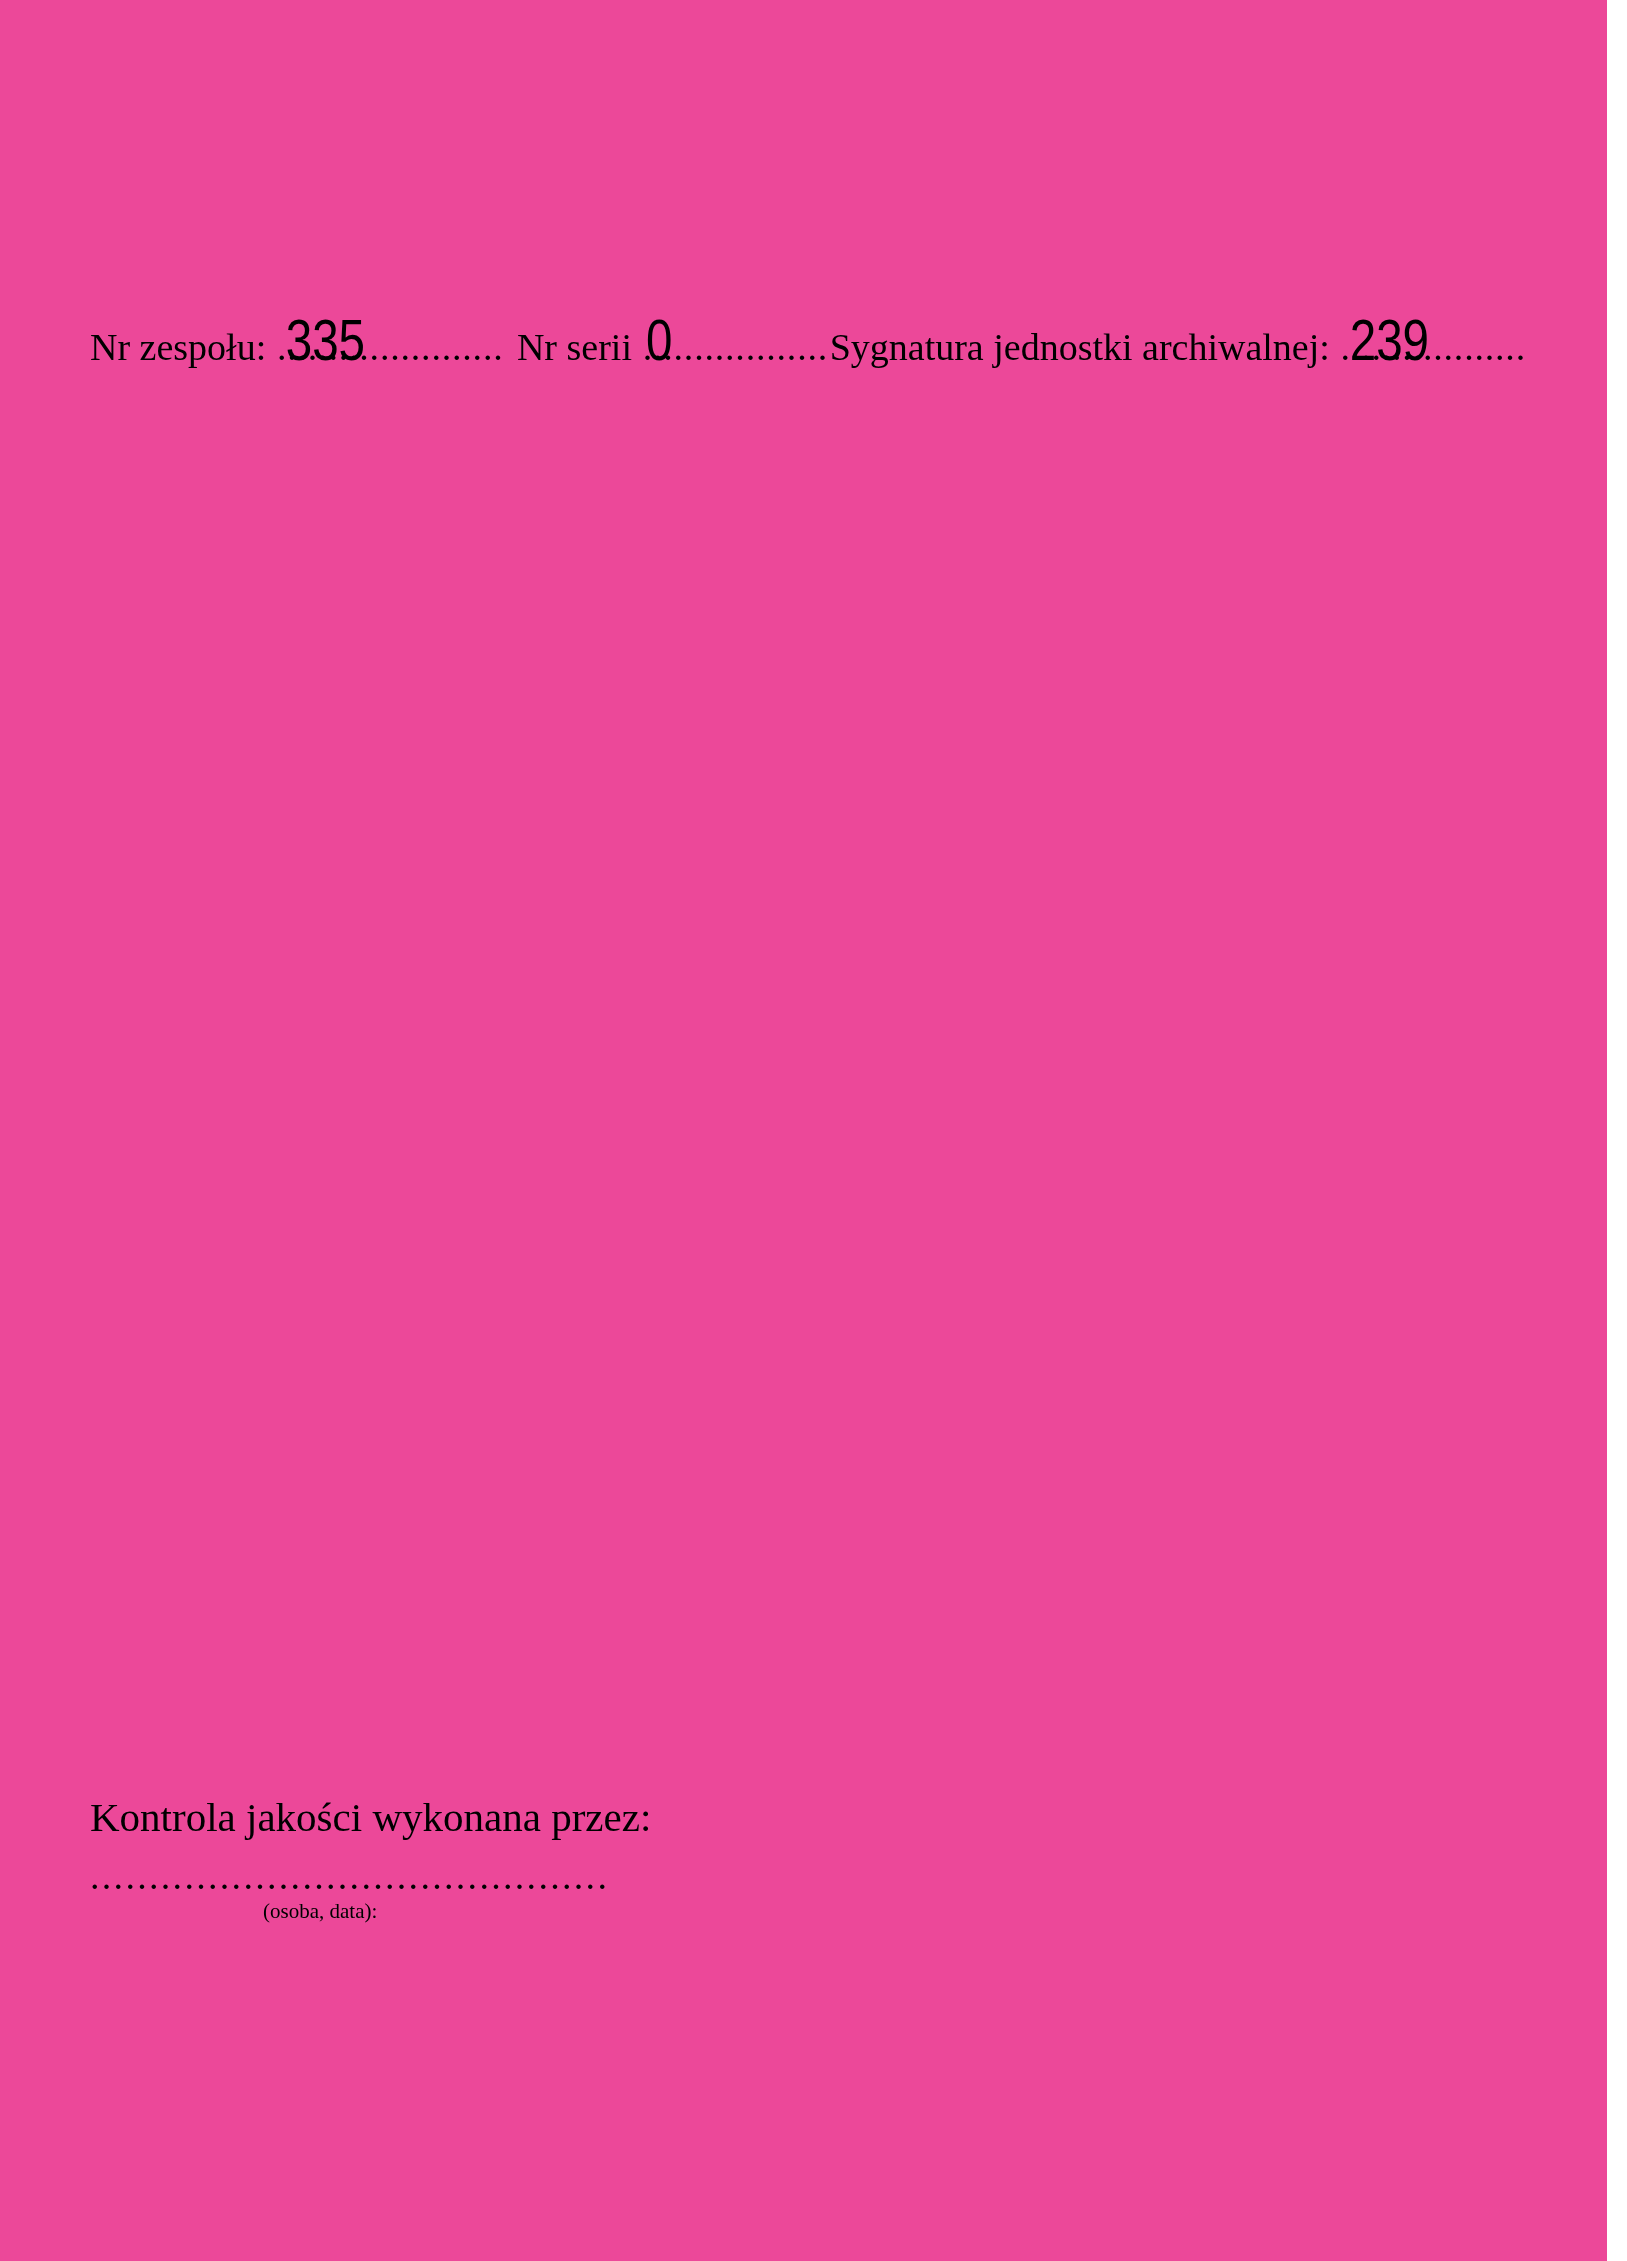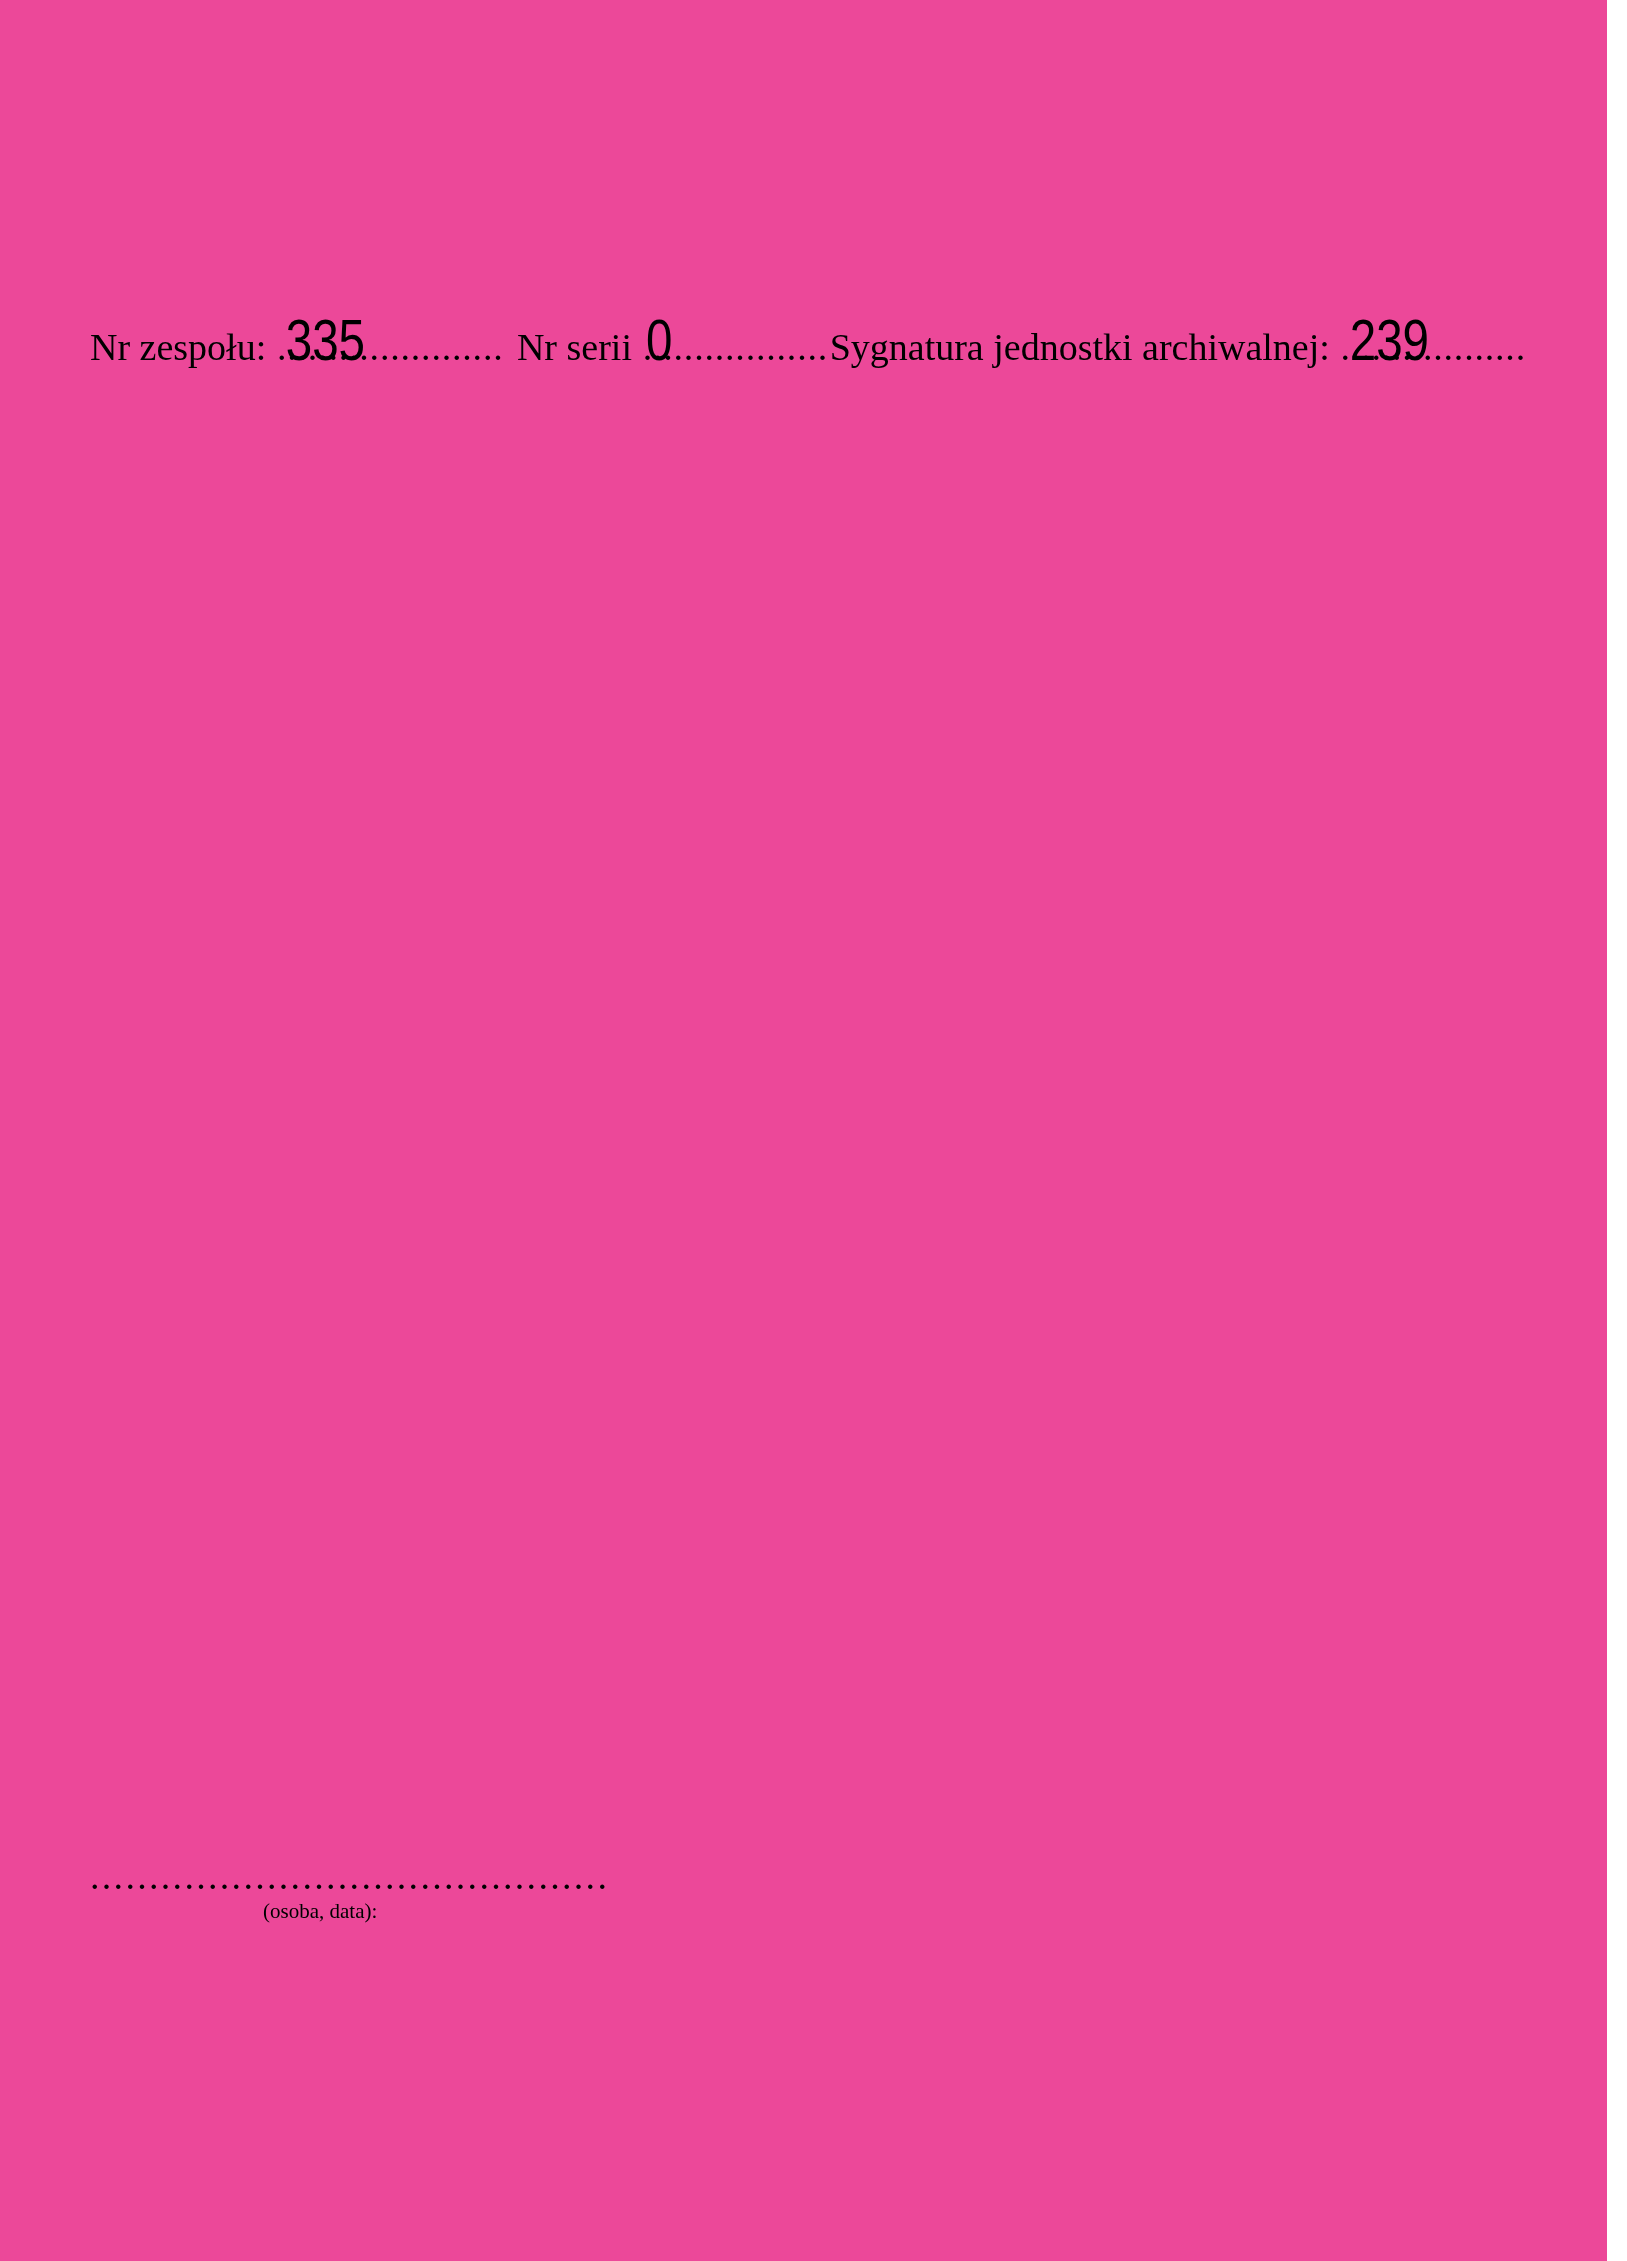--- a/index.html
+++ b/index.html
@@ -107,19 +107,20 @@
 </head>
 <body>
 
 <div class="page">
 
   <div class="form-line">
     <span class="label">Nr zespołu:</span><span class="dots-seg seg-1"><span class="dots">......................</span><span class="num"><span class="num-inner">335</span></span></span><span class="label no-gap" style="margin-right:10.7px;">Nr serii</span><span class="dots-seg seg-2"><span class="dots">..................</span><span class="num"><span class="num-inner">0</span></span></span><span class="label">Sygnatura jednostki archiwalnej:</span><span class="dots-seg seg-3"><span class="dots">..................</span><span class="num"><span class="num-inner">239</span></span></span>
   </div>
 
 
+  <div class="footer-label">Kontrola jakości wykonana przez:</div>
 
   <div class="footer-dots">............................................</div>
 
   <div class="footer-caption">(osoba, data):</div>
 
 </div>
 
 
 </body></html>

